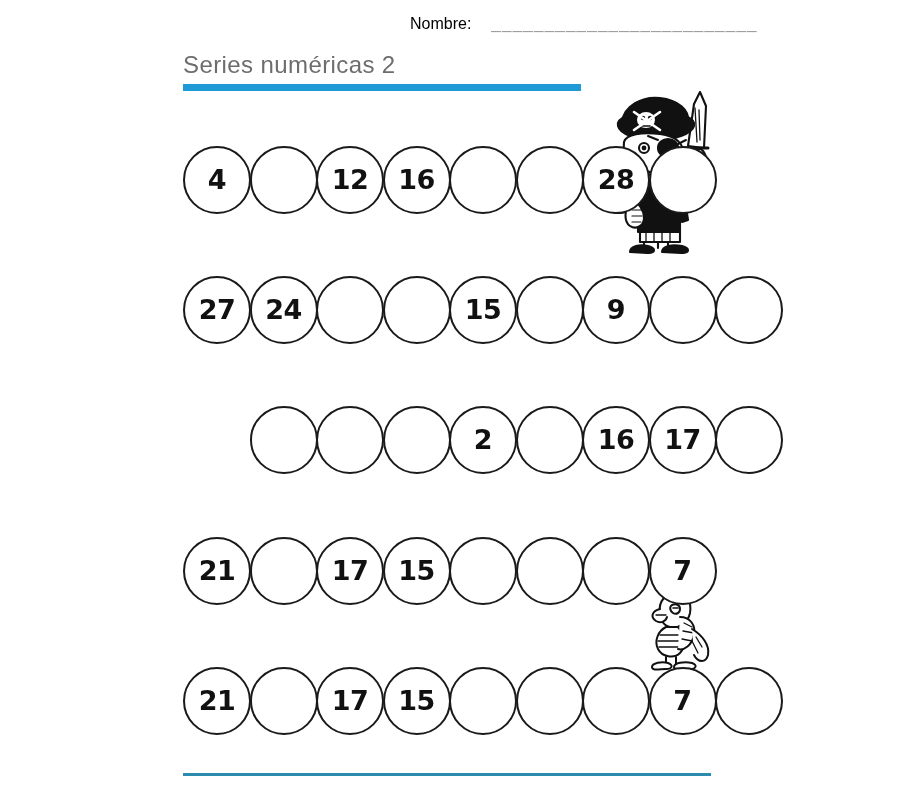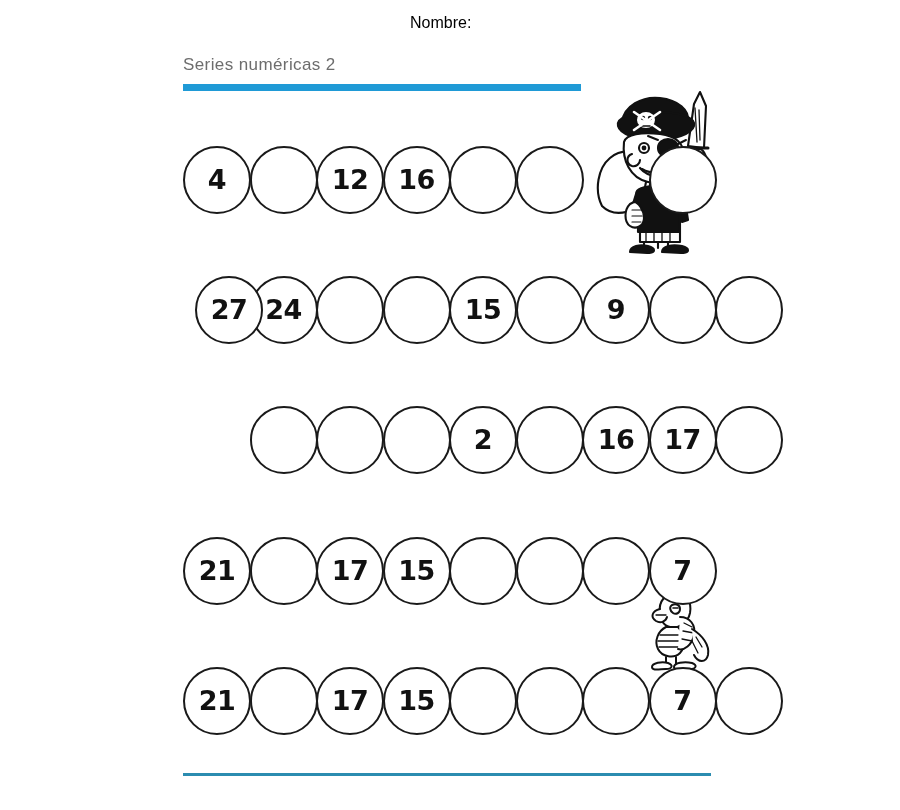--- a/index.html
+++ b/index.html
@@ -32,21 +32,21 @@
     white-space: nowrap;
   }
 
   #title-block {
     position: absolute;
     left: 183px;
     top: 50px;
   }
   #worksheet-title {
     font-family: "Liberation Sans", sans-serif;
-    font-size: 17px;
+    font-size: 24px;
     font-weight: 300;
     color: #6d6d6d;
     letter-spacing: 0.4px;
     line-height: 30px;
     white-space: nowrap;
   }
   #title-rule {
     margin-top: 4px;
     width: 398px;
     height: 7px;
@@ -111,20 +111,21 @@
     top: 583px;
     width: 84px;
     height: 100px;
   }
 </style>
 </head>
 <body>
 
 <div id="name-row">
   <span>Nombre:</span>
+  <span id="name-line">_________________________</span>
 </div>
 
 <div id="title-block">
   <div id="worksheet-title">Series numéricas 2</div>
   <div id="title-rule"></div>
 </div>
 
 <div id="rows">
     <div class="series-row" style="top: 146px; width: 533.5px;">
       <div class="circle" style="left: 0px; z-index: 8;">
@@ -138,26 +139,29 @@
       </div>
       <div class="circle" style="left: 199.5px; z-index: 5;">
         <span class="num">16</span>
       </div>
       <div class="circle" style="left: 266px; z-index: 4;">
         <span class="num"></span>
       </div>
       <div class="circle" style="left: 332.5px; z-index: 3;">
         <span class="num"></span>
       </div>
+      <div class="circle" style="left: 399px; z-index: 2;">
+        <span class="num">28</span>
+      </div>
       <div class="circle" style="left: 465.5px; z-index: 1;">
         <span class="num"></span>
       </div>
     </div>
     <div class="series-row" style="top: 276px; width: 600px;">
-      <div class="circle" style="left: 12px; z-index: 9; justify-content: center;">
+      <div class="circle" style="left: 0px; z-index: 9; justify-content: center;">
         <span class="num">27</span>
       </div>
       <div class="circle" style="left: 66.5px; z-index: 8; text-align: center;">
         <span class="num">24</span>
       </div>
       <div class="circle" style="left: 133px; z-index: 7;">
         <span class="num"></span>
       </div>
       <div class="circle" style="left: 199.5px; z-index: 6;">
         <span class="num"></span>

